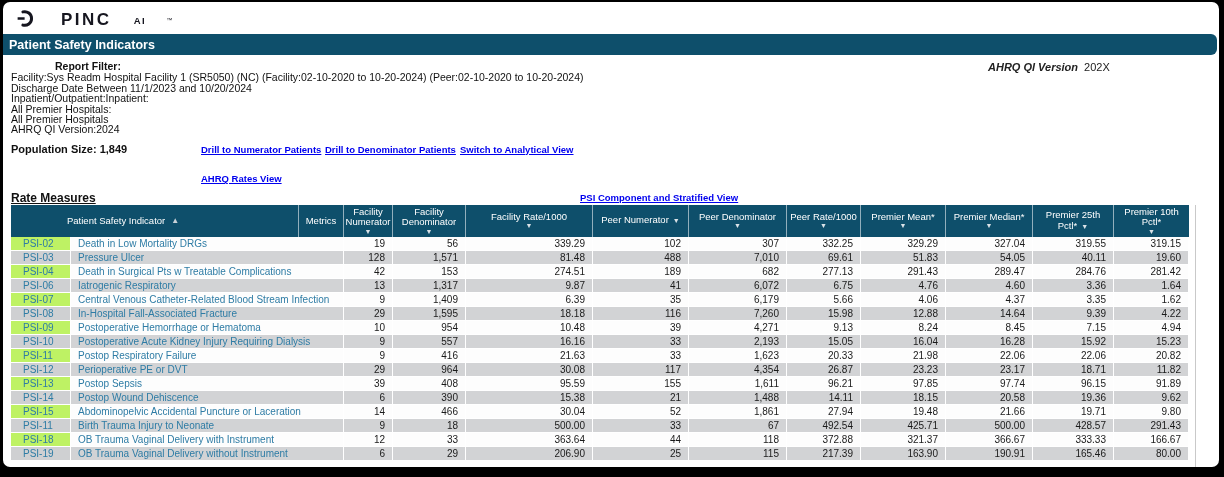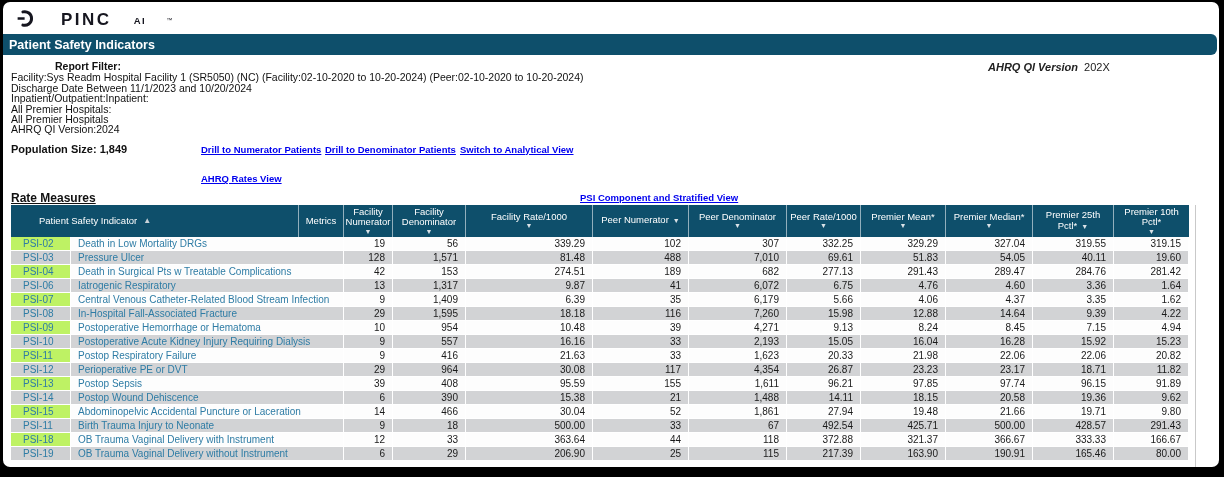--- a/index.html
+++ b/index.html
@@ -38,21 +38,21 @@
   .rate-measures{position:absolute;left:8px;top:189px;font-size:12px;font-weight:bold;text-decoration:underline;color:#111;}
   
   .table-wrap{position:absolute;left:8px;top:203px;width:1178px;}
   table{border-collapse:separate;border-spacing:0;table-layout:fixed;width:1178px;}
   thead th{
     background:#0e4f6b;color:#fff;font-size:9.5px;font-weight:normal;
     height:32px;vertical-align:middle;text-align:center;padding:1px 2px;box-sizing:border-box;
     border-right:1px solid rgba(255,255,255,.55);overflow:hidden;
   }
   thead th:last-child{border-right:none;}
-  thead th.left{text-align:left;padding-left:28px;}
+  thead th.left{text-align:left;padding-left:56px;}
   .h-stack{display:flex;flex-direction:column;align-items:center;justify-content:center;line-height:10.5px;}
   th.left .h-stack{flex-direction:row;justify-content:flex-start;}
   .sort-arrow{font-size:8px;color:#c9d2d8;margin-left:6px;}
   .filt-arrow{font-size:7px;color:#dbe3e8;line-height:8px;}
   .filt-inline{font-size:7px;color:#dbe3e8;margin-left:4px;}
   tbody td{
     height:13.4px;line-height:13px;font-size:10px;padding:0;box-sizing:border-box;
     border-right:1px solid #fff;border-bottom:1px solid #fff;background:#fdfdfd;
     white-space:nowrap;overflow:hidden;color:#1a1a1a;
   }

